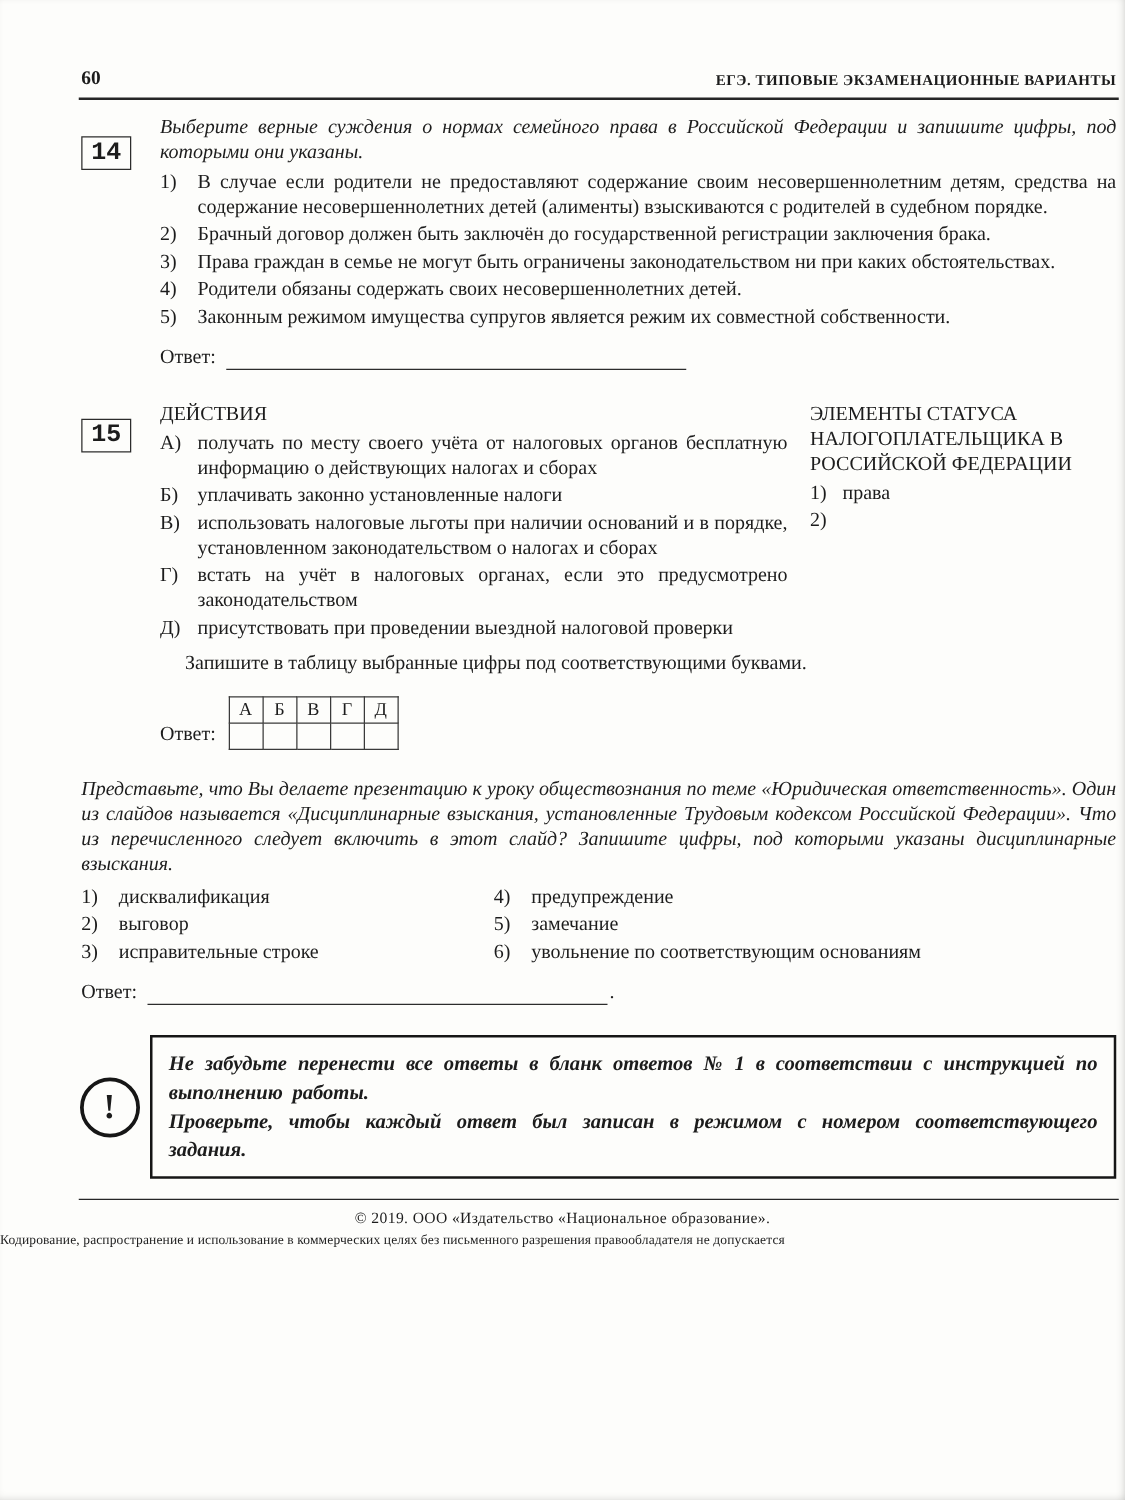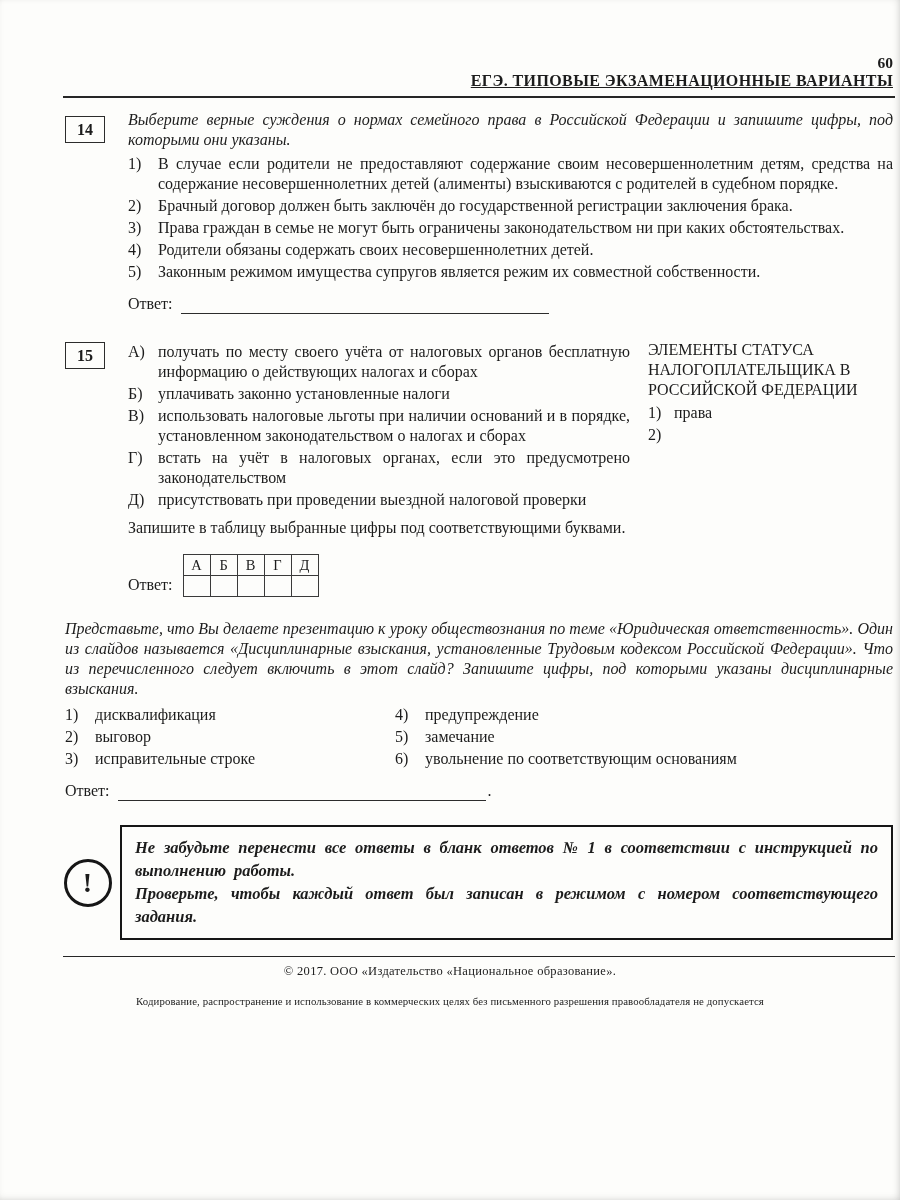--- a/index.html
+++ b/index.html
@@ -14,59 +14,59 @@
     width:900px; height:1200px;
     background:#fdfdfb;
     overflow:hidden;
     box-shadow: inset -4px 0 8px -4px rgba(0,0,0,0.18), inset 0 -4px 8px -4px rgba(0,0,0,0.12);
   }
   
   .header-row {
     display:flex; justify-content:space-between; align-items:flex-end;
     margin:54px 7px 0 65px;
     font-weight:bold;
-    flex-direction:column;
   }
   .page-number { font-size:15.5px; }
-  .header-title { font-size:16px; letter-spacing:0.4px;text-decoration:underline; }
+  .header-title { font-size:12px; letter-spacing:0.4px; }
   .header-rule {
     border:none; border-top:2px solid #262626;
     margin:6px 5px 0 63px;
   }
   
   .content { margin:12px 7px 0 65px; font-size:16px; line-height:20px; }
   .question { display:flex; margin-top:22px; }
   .question:first-child { margin-top:0; }
   .qnum-col { width:63px; flex:none; }
   .qnum-box {
     width:38px; height:25px;
     border:1.6px solid #2c2c2c;
     display:flex; align-items:center; justify-content:center;
-    font-weight:bold; font-size:16px;
-    margin-top:6px;
+    font-weight:bold; font-size:20px;
+    margin-top:17px;
+    font-family:Liberation Mono, monospace;
   }
   .qbody { flex:1; min-width:0; }
   .prompt { margin:0 0 4px 0; text-align:justify;font-style:italic; }
   .opt { display:flex; margin-top:2px; }
   .opt-num { flex:none; width:30px; }
   .opt-num.narrow { width:26px; }
   .opt-text { flex:1; text-align:justify; }
   .answer-row { margin-top:12px; display:flex; align-items:flex-end; }
   .answer-label { flex:none; }
   .answer-blank {
     display:inline-block; width:368px; height:13px;
     border-bottom:1.2px solid #2c2c2c; margin-left:8px;
   }
   .answer-period { margin-left:2px; }
   
   .match-cols { display:flex; gap:18px; margin-top:4px; }
   .match-left { width:502px; flex:none; }
   .match-right { flex:1; min-width:0; }
   .col-header { margin:0 0 3px 0; }
-  .instruction { margin-top:8px; text-align:justify; }
+  .instruction { margin-top:8px; text-align:justify;margin-left:20px; }
   .table-row { display:flex; align-items:flex-end; margin-top:10px; }
   .table-row .answer-label { padding-bottom:2px; }
   .ans-table { border-collapse:collapse; margin-left:10px; }
   .ans-table td {
     width:26px; height:20px; padding:0;
     border:1.1px solid #3a3a3a;
     text-align:center; vertical-align:middle;
     font-size:14.5px;
   }
   
@@ -91,21 +91,21 @@
   .notice-box p { margin:0; }
   
   .footer-rule {
     border:none; border-top:1.6px solid #262626;
     margin:16px 5px 0 63px;
   }
   .footer-copyright {
     text-align:center; font-size:12.5px; margin-top:7px; letter-spacing:0.3px;
   }
   .footer-legal {
-    text-align:center; font-size:10.8px; margin-top:16px; letter-spacing:0.1px; color:#232323;
+    font-size:10.8px; margin-top:4px; letter-spacing:0.1px; color:#232323;
   }
 </style>
 </head>
 <body>
 
 <div class="page">
 
   <div class="header-row">
     <span class="page-number">60</span>
     <span class="header-title">ЕГЭ. ТИПОВЫЕ ЭКЗАМЕНАЦИОННЫЕ ВАРИАНТЫ</span>
@@ -150,20 +150,21 @@
     </section>
 
     <section class="question">
       <div class="qnum-col">
         <div class="qnum-box">15</div>
       </div>
       <div class="qbody">
 
         <div class="match-cols">
           <div class="match-left">
+            <p class="col-header">ДЕЙСТВИЯ</p>
             <div class="opt">
               <span class="opt-num">А)</span>
               <span class="opt-text">получать по месту своего учёта от налоговых органов бесплатную информацию о действующих налогах и сборах</span>
             </div>
             <div class="opt">
               <span class="opt-num">Б)</span>
               <span class="opt-text">уплачивать законно установленные налоги</span>
             </div>
             <div class="opt">
               <span class="opt-num">В)</span>
@@ -265,16 +266,16 @@
     <div class="notice-icon-col">
       <div class="notice-icon">!</div>
     </div>
     <div class="notice-box">
       <p>Не забудьте перенести все ответы в бланк ответов № 1 в соответствии с инструкцией по выполнению работы.</p>
       <p>Проверьте, чтобы каждый ответ был записан в режимом с номером соответствующего задания.</p>
     </div>
   </div>
 
   <hr class="footer-rule">
-  <div class="footer-copyright">© 2017. ООО «Издательство «Национальное образование».</div>
+  <div class="footer-copyright">© 2019. ООО «Издательство «Национальное образование».</div>
   <div class="footer-legal">Кодирование, распространение и использование в коммерческих целях без письменного разрешения правообладателя не допускается</div>
 
 </div>
 
 </body></html>

